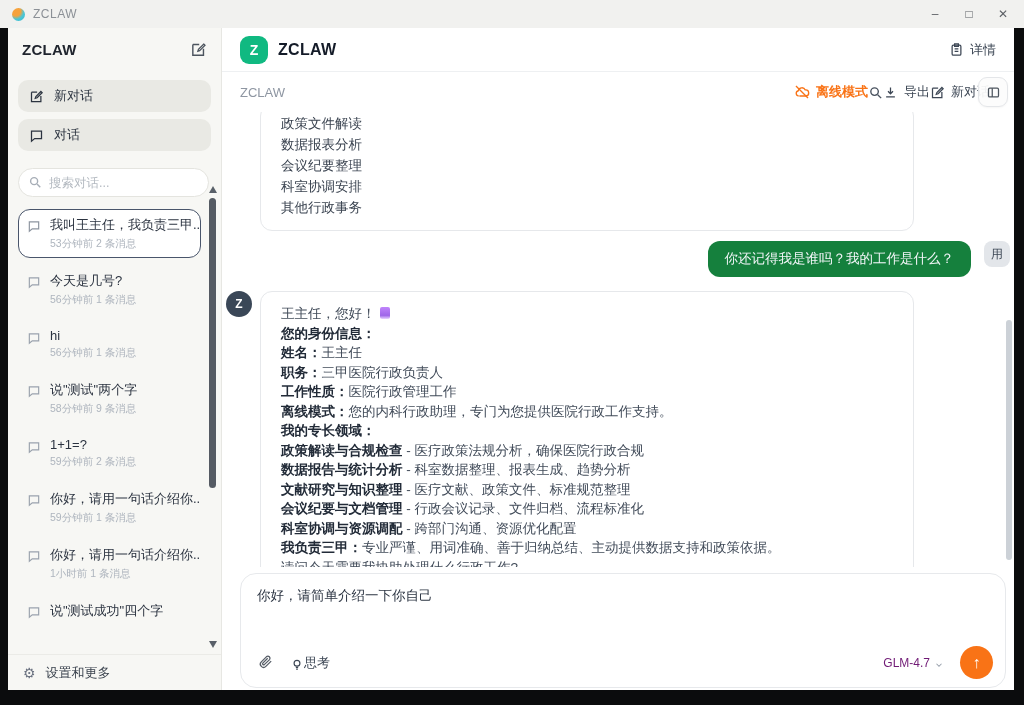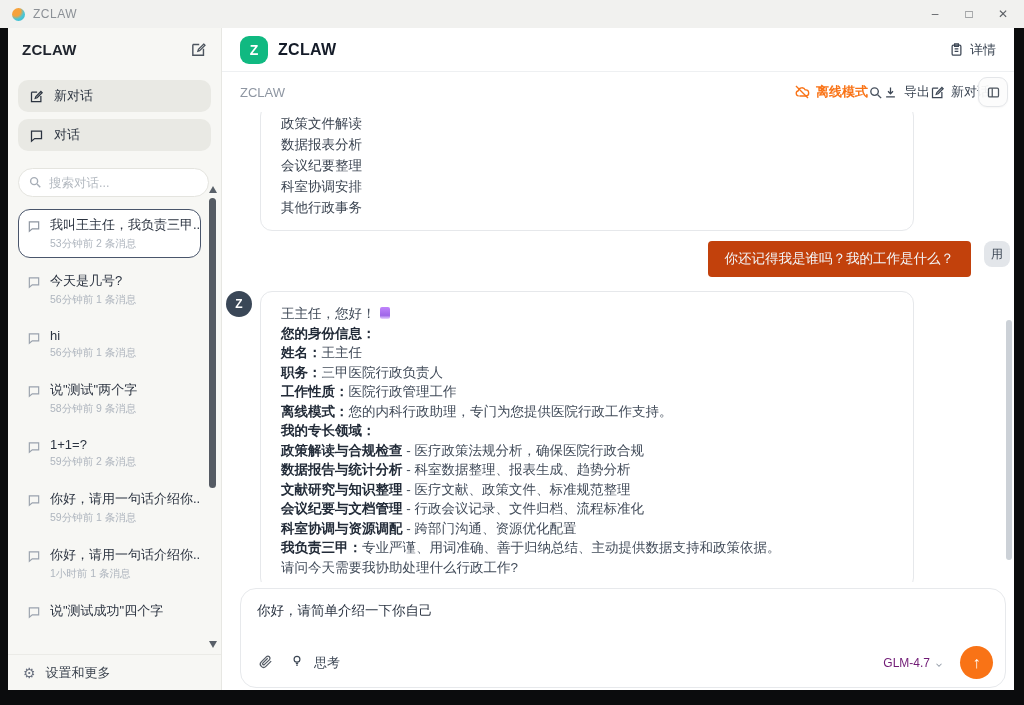--- a/index.html
+++ b/index.html
@@ -80,44 +80,44 @@
     display:flex; align-items:center; justify-content:center; z-index:2;
     box-shadow:0 1px 2px rgba(0,0,0,.04); }
 
   
   .m-messages { flex:1; overflow:hidden; padding:0 4px; position:relative; }
   .card { background:#fff; border:1px solid #e6e8eb; border-radius:12px; }
   .card.partial { margin:-8px 96px 0 34px; padding:8px 20px 12px; }
   .p-line { font-size:13.5px; line-height:21px; color:#3a4350; }
   .row-user { margin-top:10px; display:flex; justify-content:flex-end;
     align-items:flex-start; gap:13px; }
-  .bubble-user { background:#c2410c; color:#f3f6f9; font-size:13.5px; line-height:18px;
-    padding:9px 17px; border-radius:4px; }
+  .bubble-user { background:#15803d; color:#f3f6f9; font-size:13.5px; line-height:18px;
+    padding:9px 17px; border-radius:12px; }
   .avatar-user { width:26px; height:26px; border-radius:8px; background:#e3e6ea;
     color:#3c4654; font-size:12px; display:flex; align-items:center; justify-content:center;
     flex:0 0 auto; }
   .row-assistant { margin-top:14px; display:flex; gap:8px; align-items:flex-start; }
   .avatar-z { width:26px; height:26px; border-radius:50%; background:#3a4757; color:#fff;
     font-size:12px; font-weight:bold; display:flex; align-items:center; justify-content:center;
     flex:0 0 auto; }
   .card.big { flex:1; margin-right:96px; padding:12px 20px; }
   .a-line { font-size:13.5px; line-height:19.5px; color:#414b59; }
   .a-line b { color:#222b38; }
   .emoji-note { display:inline-block; width:10px; height:12px; border-radius:2px;
     background:linear-gradient(180deg,#c084fc 0%, #9f67e8 70%, #e9d5ff 100%);
     vertical-align:-1px; margin-left:4px; }
 
   
   .m-composer { padding:6px 8px 2px 18px; }
-  .composer-card { border:1px solid #e7e9ec; border-radius:16px; height:100px;
+  .composer-card { border:1px solid #e7e9ec; border-radius:16px; height:115px;
     position:relative; padding:13px 16px; background:#fff; }
   .composer-text { font-size:13.5px; color:#2b3442; }
   .composer-bar { position:absolute; left:16px; right:12px; bottom:8px;
     display:flex; align-items:center; gap:16px; }
-  .think { display:flex; align-items:flex-start; gap:10px; font-size:13px; color:#3c4654; }
+  .think { display:flex; align-items:flex-end; gap:0; font-size:13px; color:#3c4654; }
   .bar-spacer { flex:1; }
   .model { display:flex; align-items:flex-end; gap:4px; font-size:12px; color:#701a75; }
   .send-btn { width:33px; height:33px; border-radius:50%; background:#f97316; color:#fff;
     display:flex; align-items:center; justify-content:center; font-size:16px; border:none; }
 
   
   .m-scrollbar { position:absolute; right:2px; top:292px; width:6px; height:240px;
     background:#ccd1d7; border-radius:3px; }
 
   svg { display:block; }

